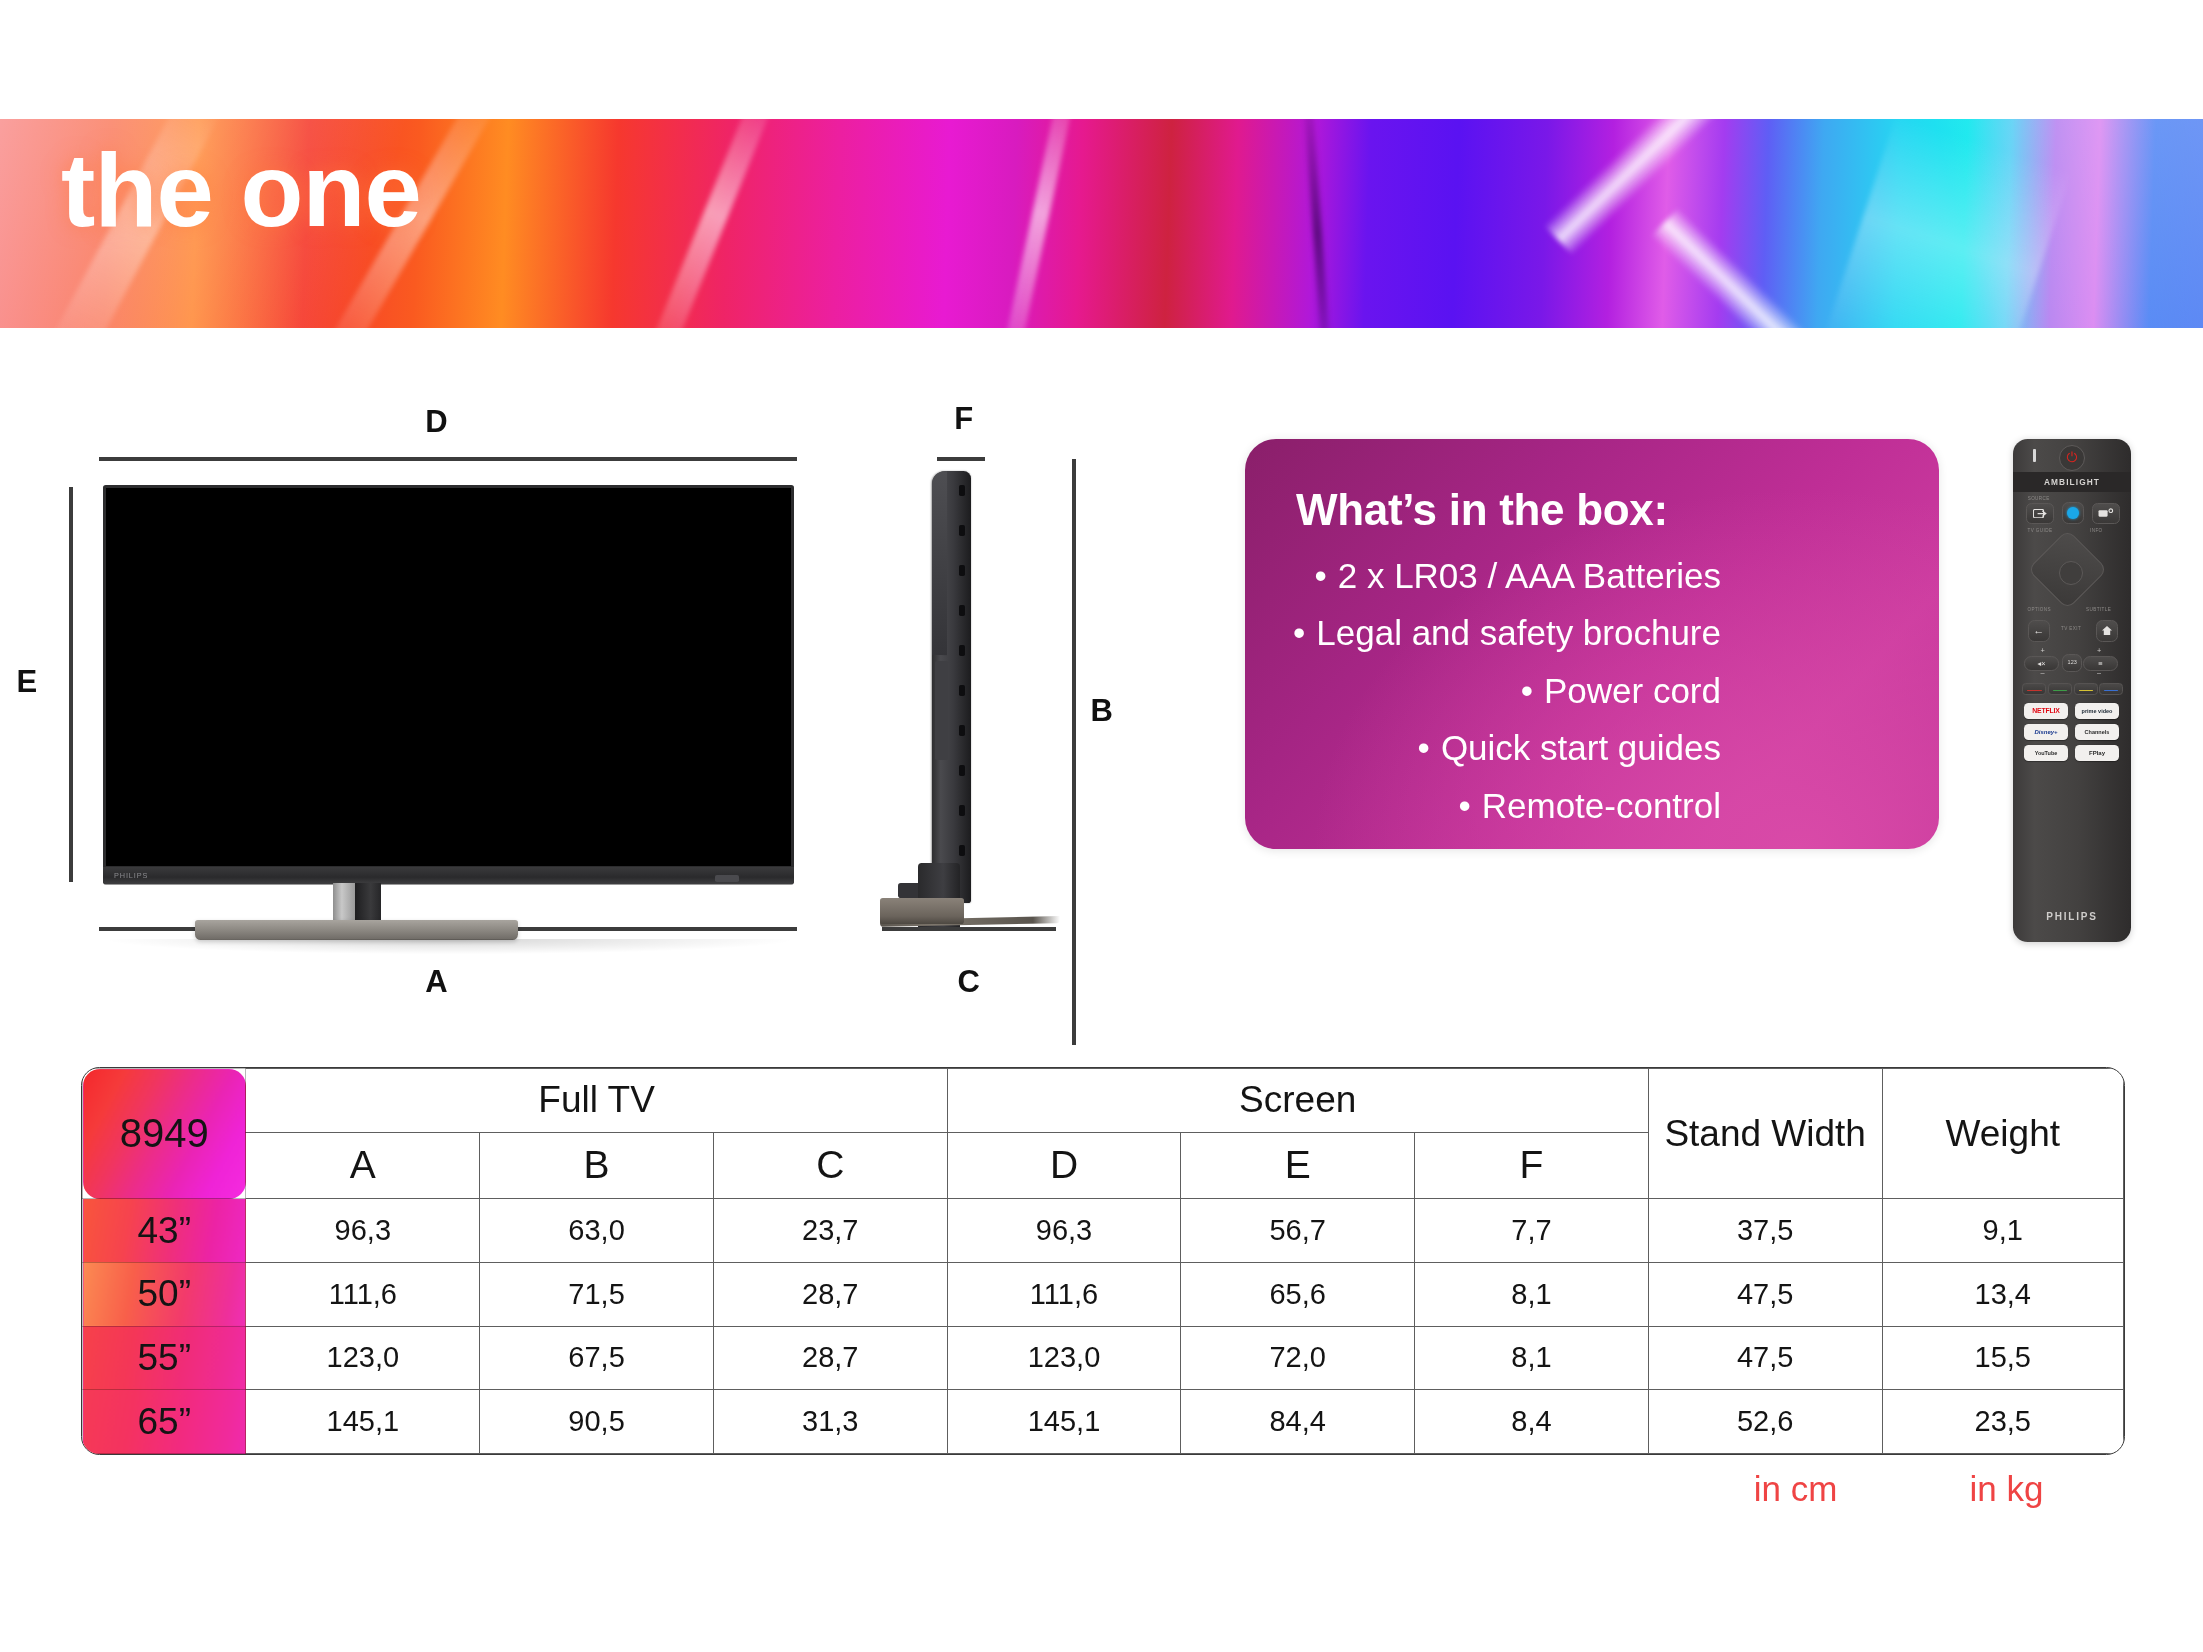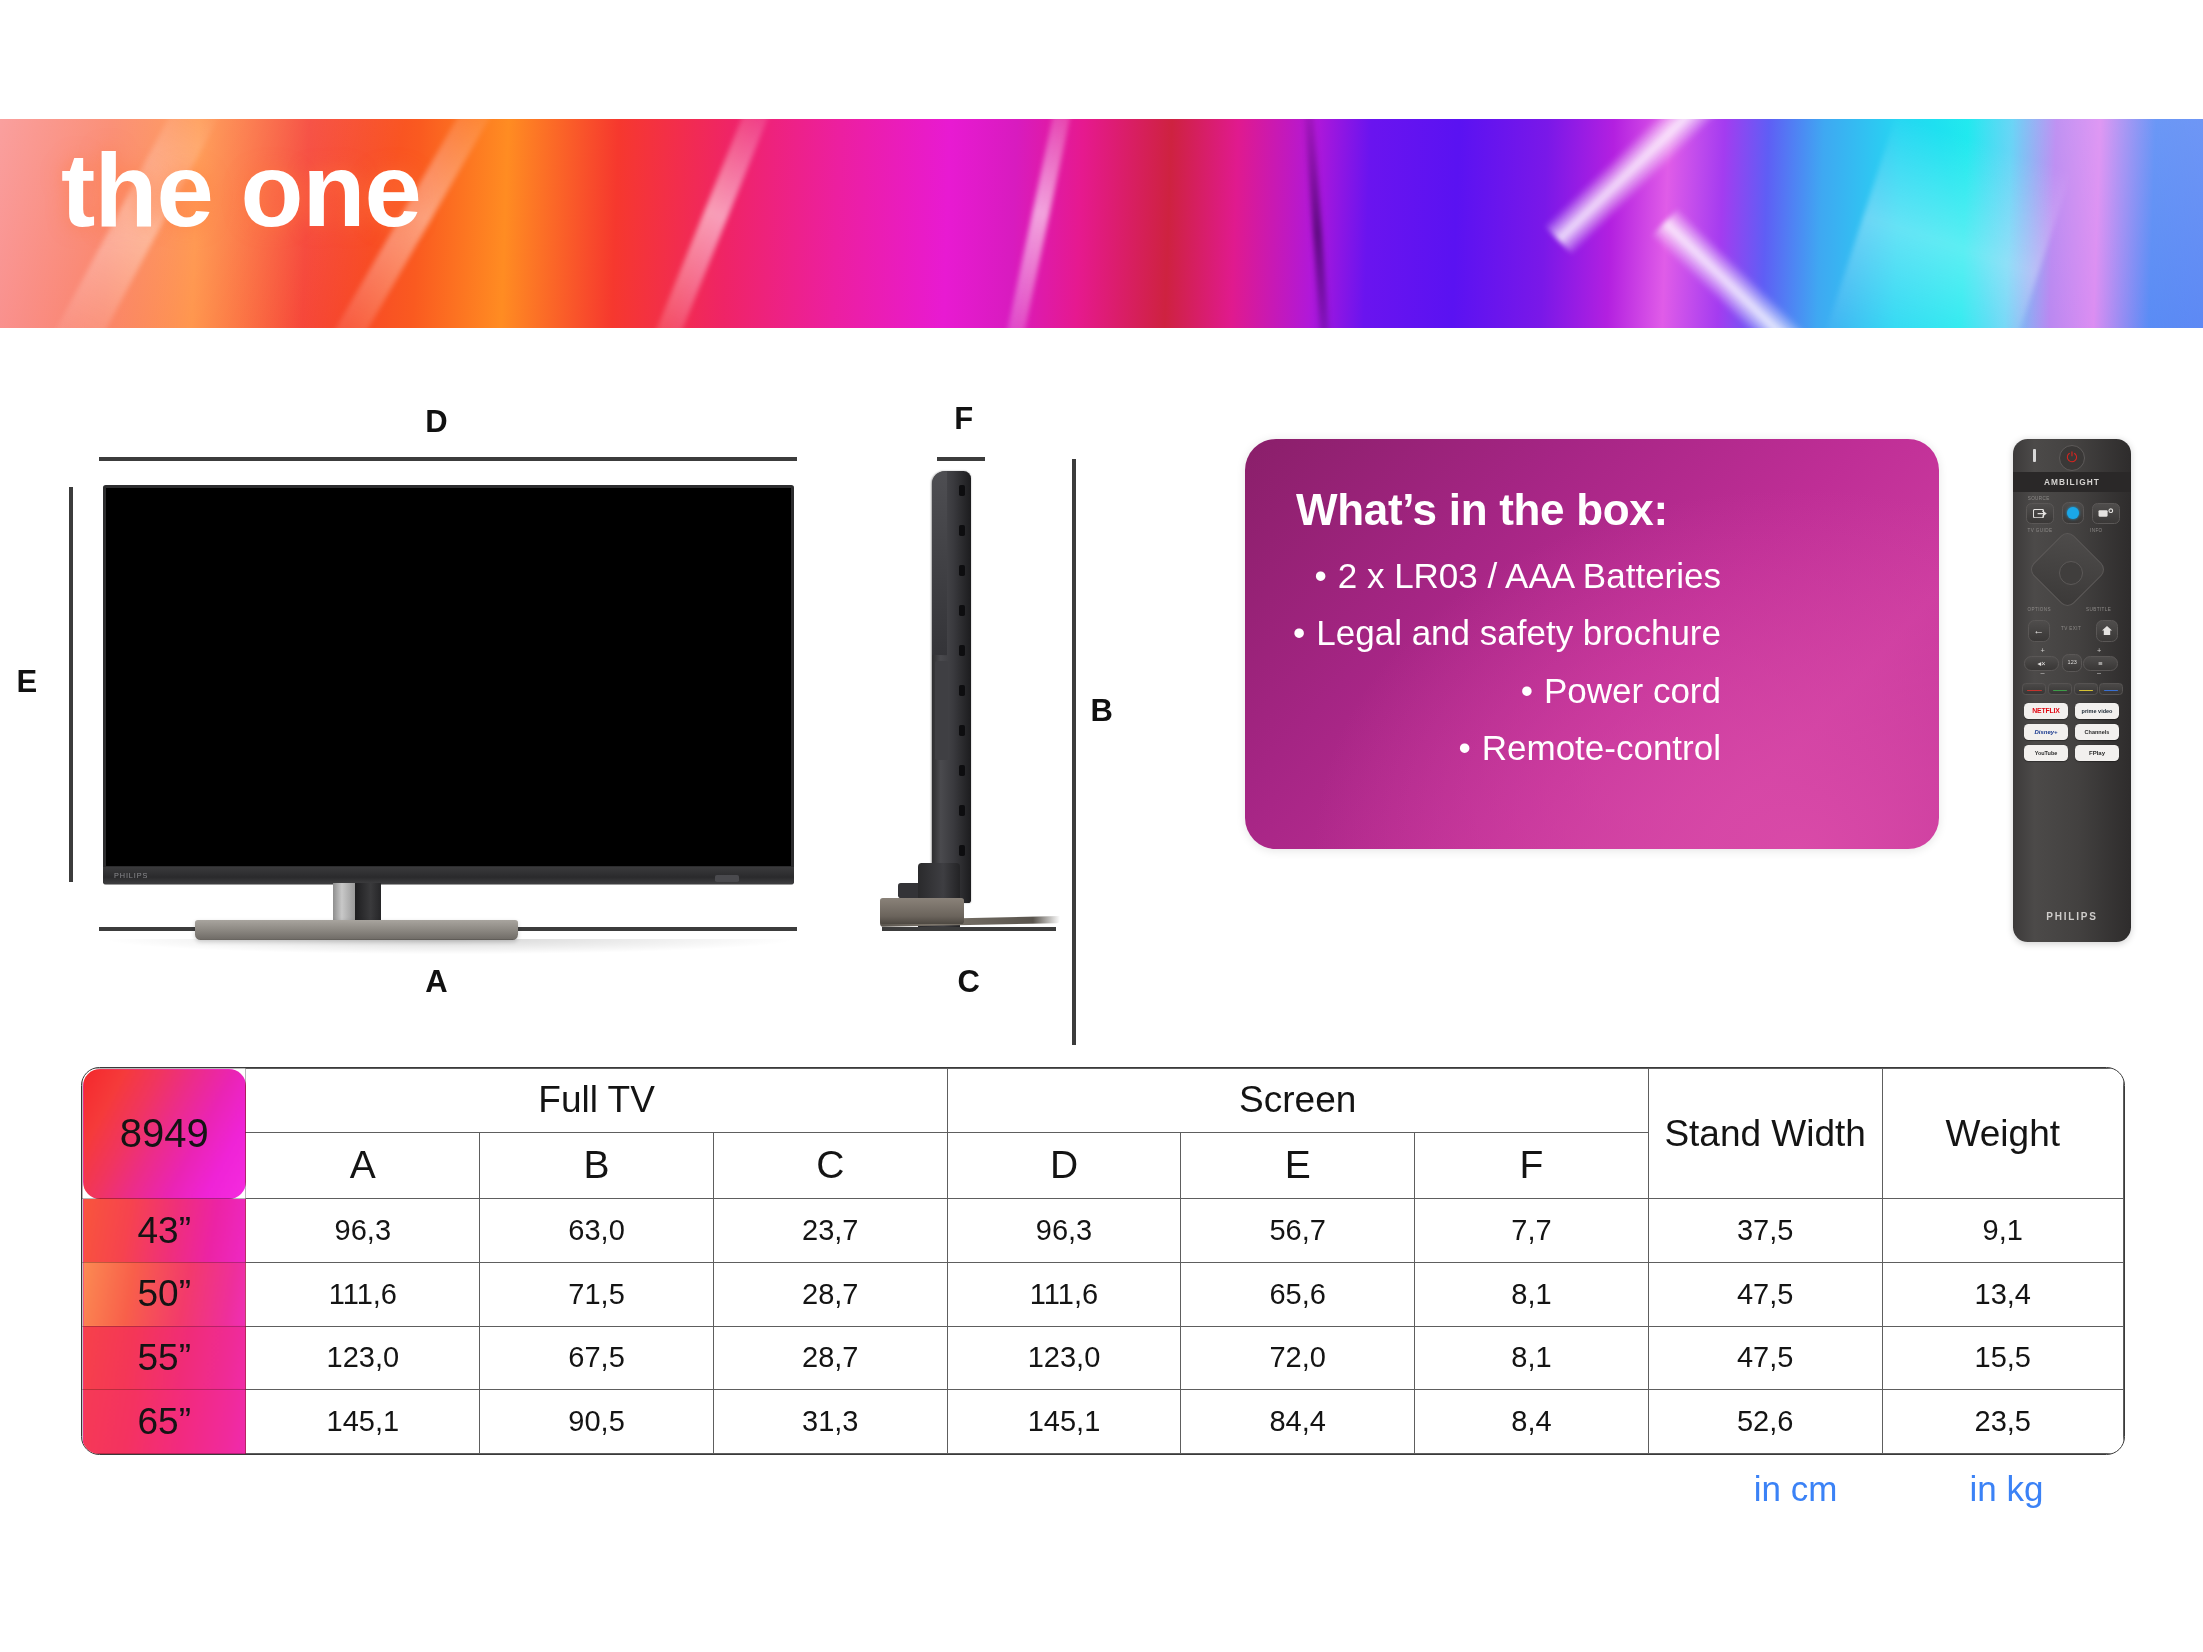--- a/index.html
+++ b/index.html
@@ -436,21 +436,21 @@
   }
   .size-cell-4 {
     background: linear-gradient(100deg, #f53a55 0%, #f43260 30%, #f22a80 62%, #f02a9c 88%, #ef2aae 100%);
     color:#ffffff; font-weight:700; font-size:37px !important;
     border-color: rgba(0,0,0,.24) !important;
   }
   .units {
     position: absolute;
     top: 1469px;
     font-size: 35px;
-    color: #3b82f6;
+    color: #ef4444;
     text-align: center;
   }
   .units-cm { left: 1690px; width: 211px; }
   .units-kg { left: 1901px; width: 211px; }
 </style>
 </head>
 <body>
 
 <div class="hero">
   <div class="hero-bg"></div>
@@ -516,20 +516,21 @@
 <div class="side-neck"></div>
 <div class="side-foot"></div>
 <div class="side-base"></div>
 
 <div class="box-card">
   <div class="box-title">What’s in the box:</div>
   <ul class="box-list">
     <li><span class="bullet">•</span><span>2 x LR03 / AAA Batteries</span></li>
     <li><span class="bullet">•</span><span>Legal and safety brochure</span></li>
     <li><span class="bullet">•</span><span>Power cord</span></li>
+    <li><span class="bullet">•</span><span>Quick start guides</span></li>
     <li><span class="bullet">•</span><span>Remote-control</span></li>
   </ul>
 </div>
 
 <div class="remote">
   <div class="rc-powerrow">
     <div class="rc-bar"></div>
     <div class="rc-power">⏻</div>
   </div>
   <div class="rc-ambilight">AMBILIGHT</div>

